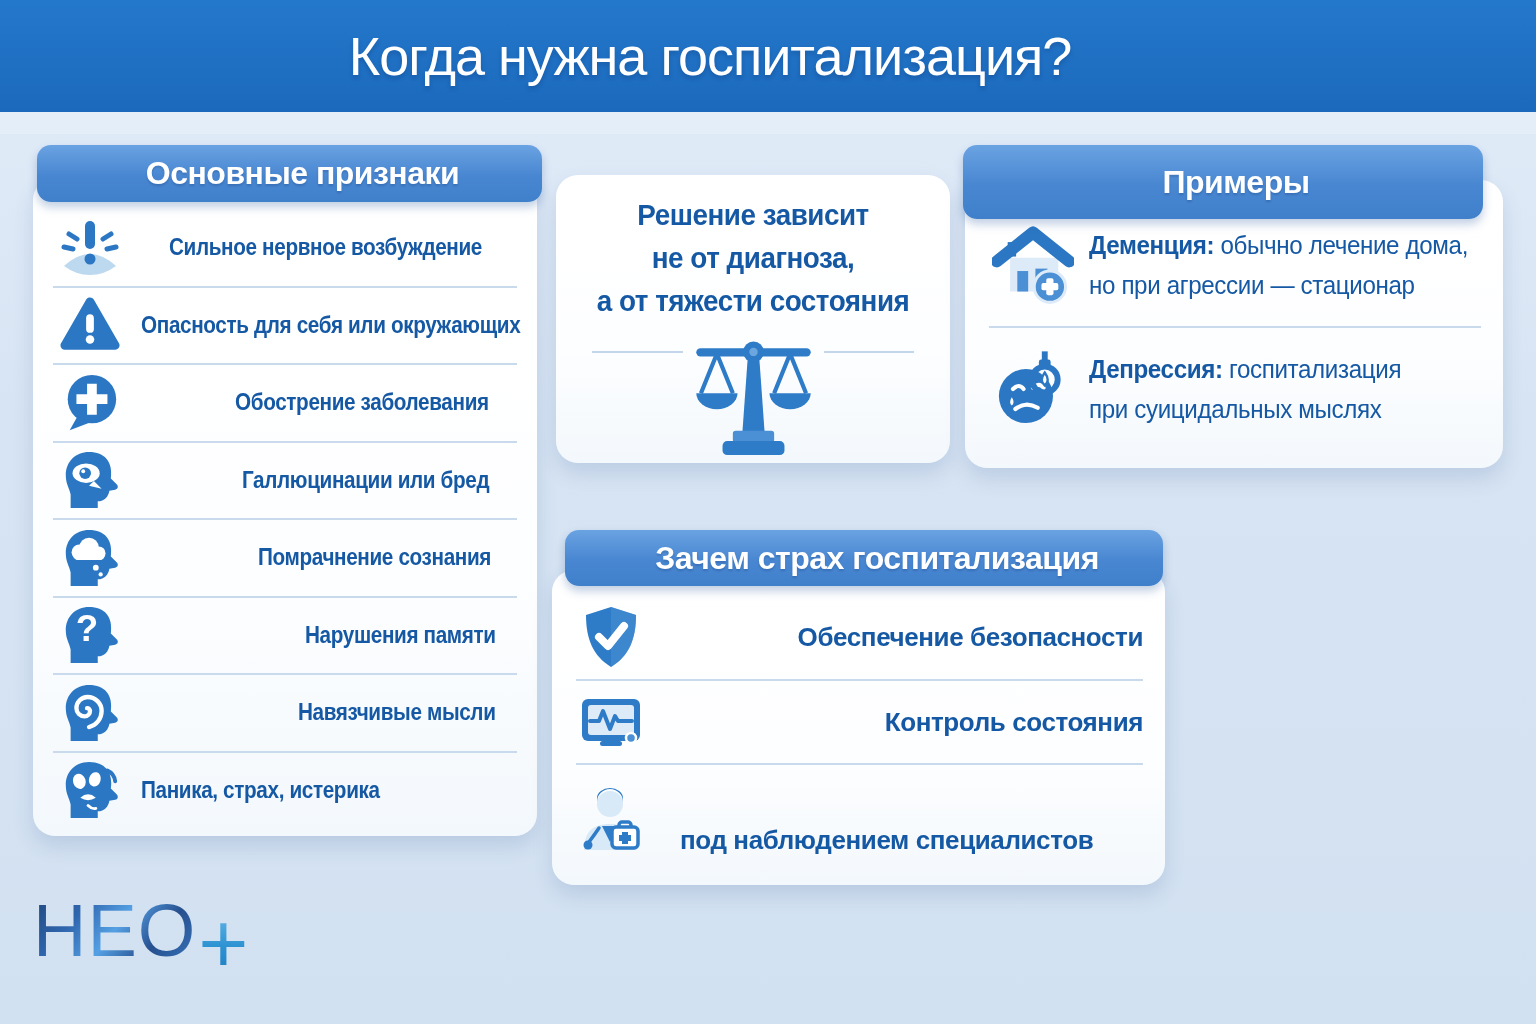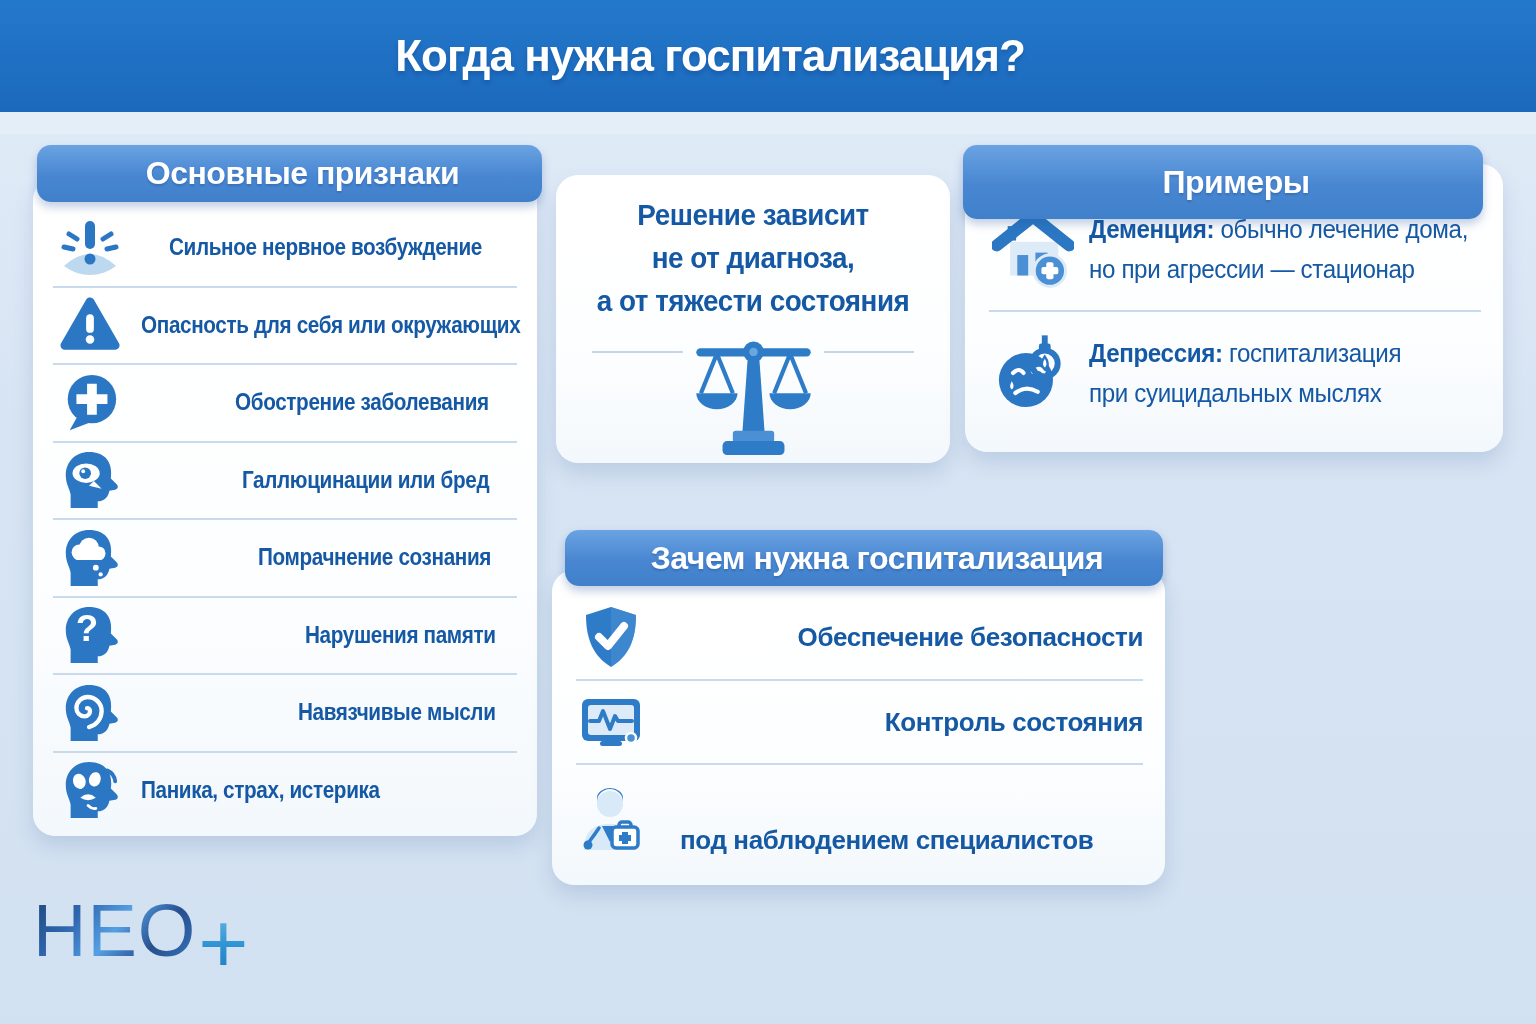--- a/index.html
+++ b/index.html
@@ -3,21 +3,21 @@
 <meta charset="utf-8">
 <style>
   html,body{margin:0;padding:0;}
   body{background:#c2d4e8;font-family:"Liberation Sans","DejaVu Sans",sans-serif;}
   #stage{position:relative;width:1536px;height:1024px;margin:0 auto;overflow:hidden;
          background:linear-gradient(180deg,#dae7f5 0%,#dfeaf7 14%,#d7e4f3 40%,#d2e1f1 100%);}
   
   .top-banner{position:absolute;left:0;top:0;width:1536px;height:112px;
        background:linear-gradient(180deg,#2478cb 0%,#1b69bd 100%);
        display:flex;align-items:center;justify-content:center;}
-  .top-banner .title{color:#ffffff;font-size:44px;font-weight:bold;letter-spacing:-1px;
+  .top-banner .title{color:#ffffff;font-size:54px;font-weight:normal;letter-spacing:-1px;
        transform:translateX(-58px);text-shadow:0 3px 4px rgba(10,40,90,.25);}
   .light-strip{position:absolute;left:0;top:112px;width:1536px;height:22px;background:#e4eef9;}
   
   .pill{position:absolute;border-radius:14px;display:flex;align-items:center;justify-content:center;
         background:linear-gradient(180deg,#6aa3e2 0%,#4886d1 55%,#4080cb 100%);
         box-shadow:0 5px 10px rgba(30,80,150,.28);z-index:3;padding-left:26px;}
   .pill span{color:#fff;font-weight:bold;font-size:32px;letter-spacing:-.5px;
         text-shadow:0 2px 2px rgba(10,40,90,.2);}
   .card{position:absolute;border-radius:22px;z-index:2;
         background:linear-gradient(180deg,#ffffff 0%,#fdfeff 60%,#f3f8fc 100%);
@@ -35,21 +35,21 @@
   
   #decision-card{left:556px;top:175px;width:394px;height:288px;box-sizing:border-box;
         padding-top:19px;overflow:visible;}
   .decision-text{text-align:center;color:#1558a4;font-weight:bold;font-size:29px;
         line-height:43px;letter-spacing:-.5px;}
   .decision-text div{transform:scaleX(.96);}
   .scale-wrap{display:flex;align-items:flex-start;margin-top:12px;}
   .hline{flex:1;height:2px;background:#c3d6ea;margin-top:16px;}
   .hline.l{margin-left:36px;} .hline.r{margin-right:36px;}
   
-  #examples-card{left:965px;top:164px;width:538px;height:288px;
+  #examples-card{left:965px;top:180px;width:538px;height:288px;
         display:flex;flex-direction:column;padding:24px 22px 18px 24px;box-sizing:border-box;}
   #examples-card .row{flex:1;}
   #examples-card .icon{width:88px;height:86px;margin-right:12px;}
   .ex-text{font-size:26px;line-height:40px;color:#1558a4;white-space:nowrap;
         transform:scaleX(.93);transform-origin:left center;letter-spacing:-.4px;}
   .ex-text b{font-weight:bold;}
   .ex-text .rest{font-weight:normal;}
   
   #purpose-card{left:552px;top:570px;width:613px;height:315px;
         display:flex;flex-direction:column;padding:26px 22px 12px 24px;box-sizing:border-box;}
@@ -257,21 +257,21 @@
       </span>
       <span class="ex-text">
         <b>Депрессия:</b>
         <span class="rest">госпитализация</span><br>
         <span class="rest">при суицидальных мыслях</span>
       </span>
     </div>
   </div>
 
   <div class="pill" style="left:565px;top:530px;width:572px;height:56px;">
-    <span>Зачем нужна госпитализация</span>
+    <span>Зачем страх госпитализация</span>
   </div>
 
   <div class="card" id="purpose-card">
 
     <div class="row r1">
       <span class="icon">
         <svg width="64" height="66" viewBox="0 0 64 66">
           <path d="M32 3 L57 11 C57 35 50 52 32 63 C14 52 7 35 7 11 Z" fill="#2e7cc8"></path>
           <path d="M32 3 L57 11 C57 35 50 52 32 63 Z" fill="#4b90d4" opacity=".55"></path>
           <path d="M20 33 L29 42 L45 22" fill="none" stroke="#fff" stroke-width="8" stroke-linecap="round" stroke-linejoin="round"></path>

